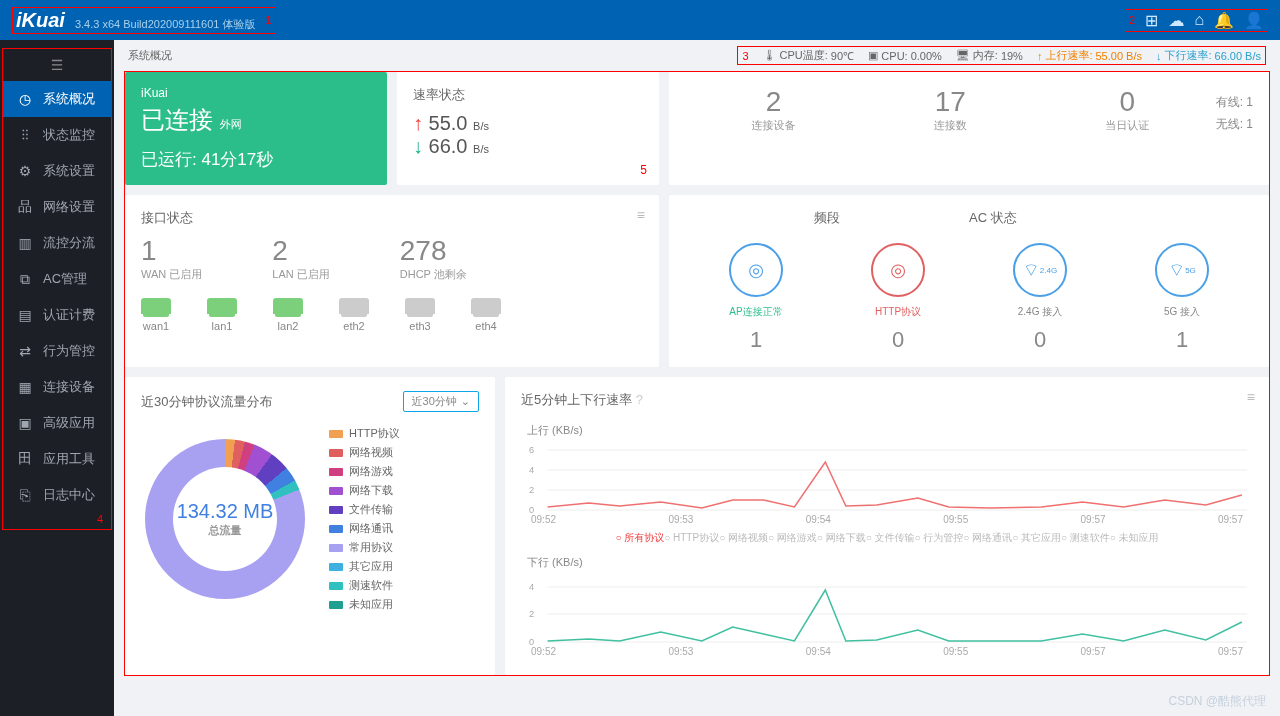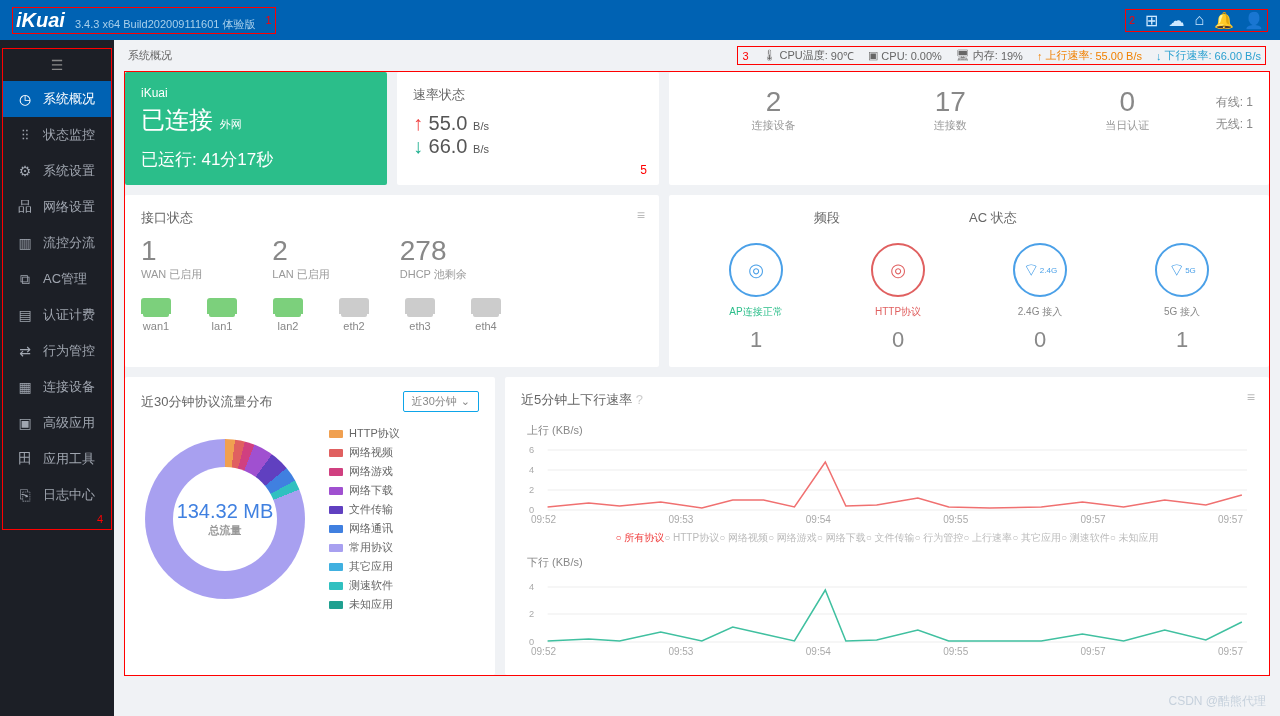--- a/index.html
+++ b/index.html
@@ -342,21 +342,21 @@
                 <span>09:57</span>
               </div>
           <div class="leg2" id="leg2">
                 <span class="on">○ 所有协议</span>
                 <span>○ HTTP协议</span>
                 <span>○ 网络视频</span>
                 <span>○ 网络游戏</span>
                 <span>○ 网络下载</span>
                 <span>○ 文件传输</span>
                 <span>○ 行为管控</span>
-                <span>○ 上行速率</span>
+                <span>○ 网络通讯</span>
                 <span>○ 其它应用</span>
                 <span>○ 测速软件</span>
                 <span>○ 未知应用</span>
               </div>
           <div class="chart-title">下行 (KB/s)</div>
           <svg class="ln" viewBox="0 0 700 74" preserveAspectRatio="none">
             <g stroke="#eee">
                   <line x1="20" y1="15" x2="700" y2="15"></line>
                   <line x1="20" y1="42" x2="700" y2="42"></line>
                   <line x1="20" y1="70" x2="700" y2="70"></line>

